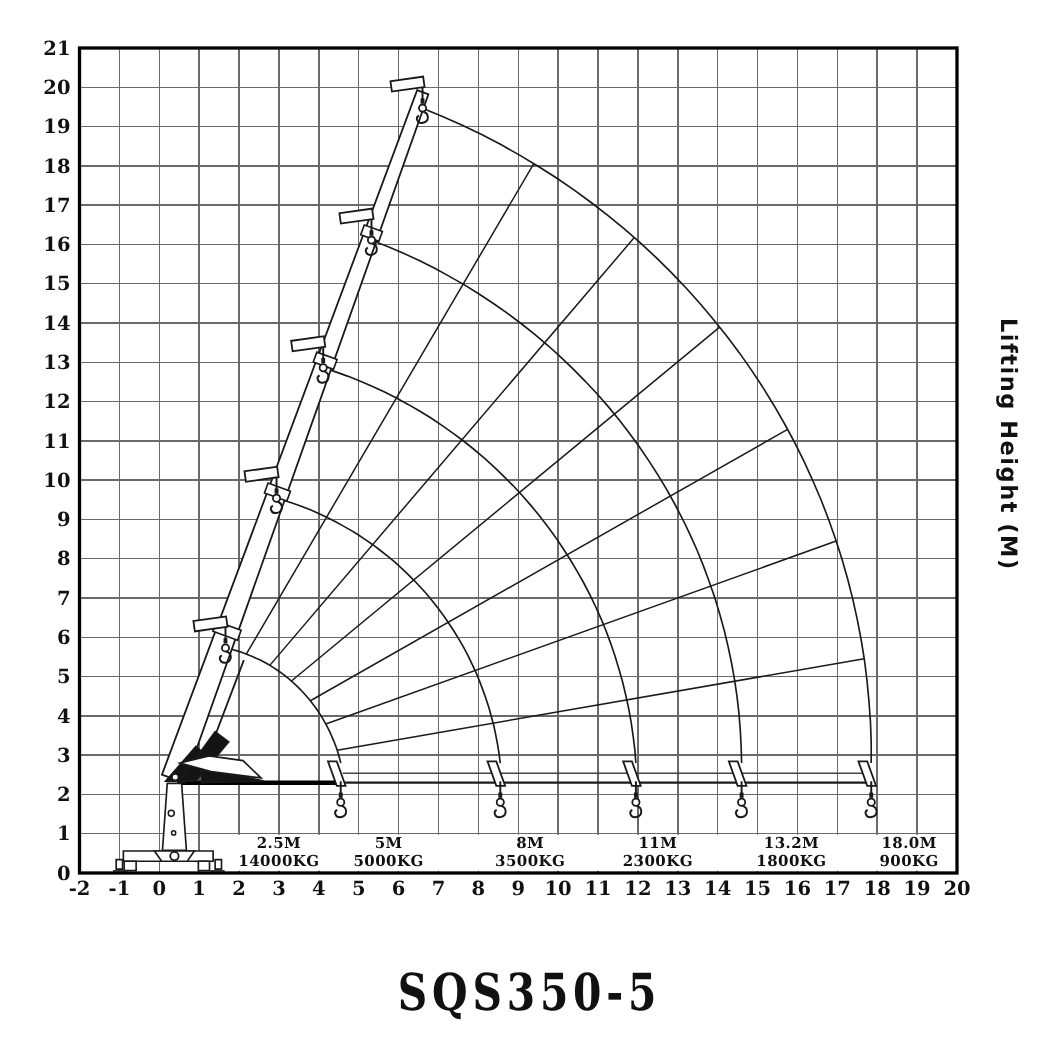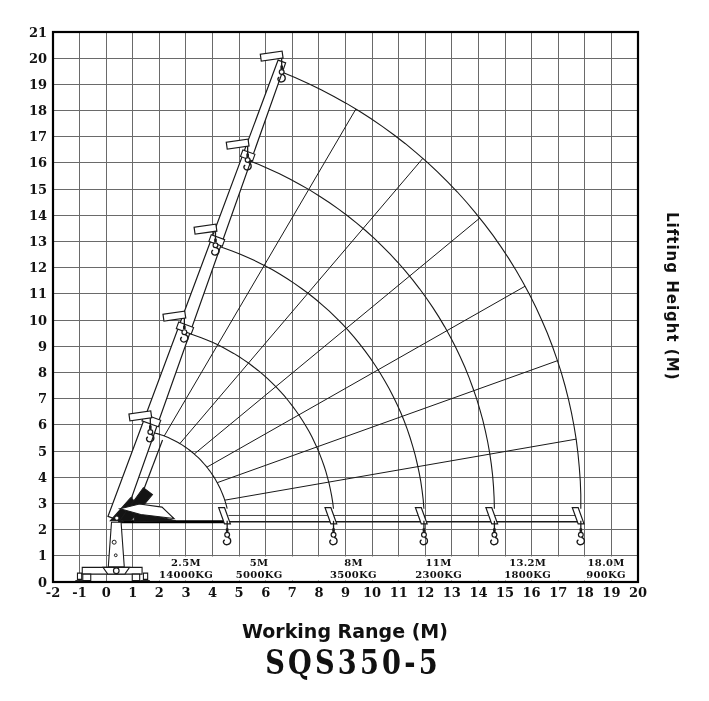--- a/index.html
+++ b/index.html
@@ -260,16 +260,15 @@
         <g>
           <text x="527.6477272727273" y="565.5" text-anchor="middle" class="cap">13.2M</text>
           <text x="527.6477272727273" y="577.5" text-anchor="middle" class="cap">1800KG</text>
         </g>
         <g>
           <text x="606.0909090909091" y="565.5" text-anchor="middle" class="cap">18.0M</text>
           <text x="606.0909090909091" y="577.5" text-anchor="middle" class="cap">900KG</text>
         </g>
       </g>
     </svg>
-  <div id="x-title">Working Range (M)</div>
   <div id="model-title">SQS350-5</div>
   <div id="y-title">Lifting Height (M)</div>
 </div>
 
 </body></html>

